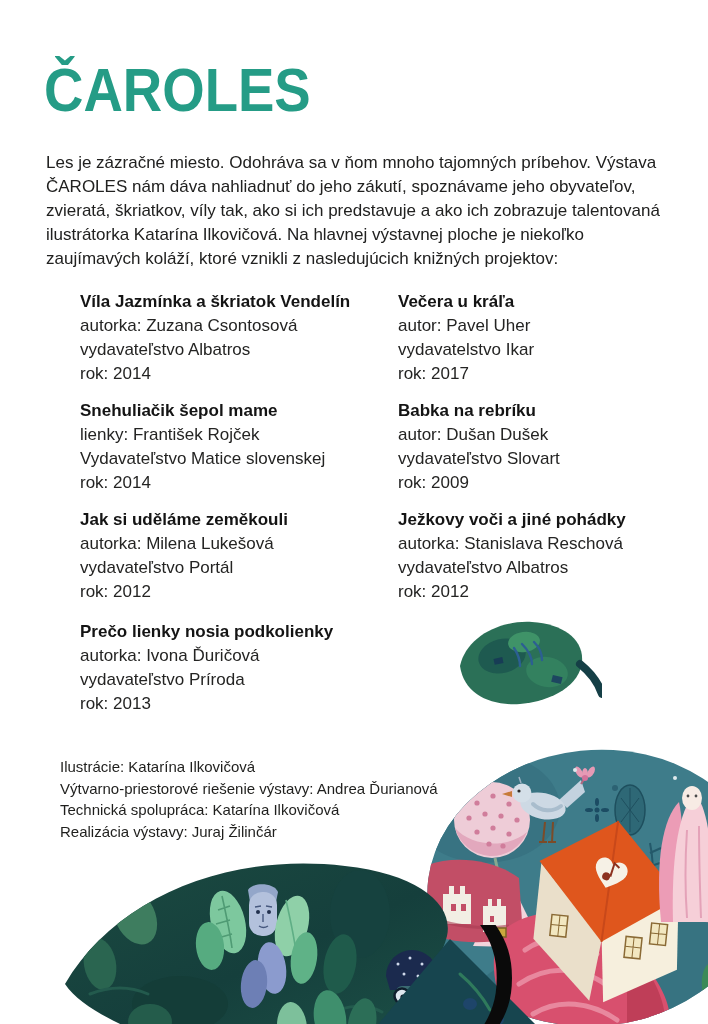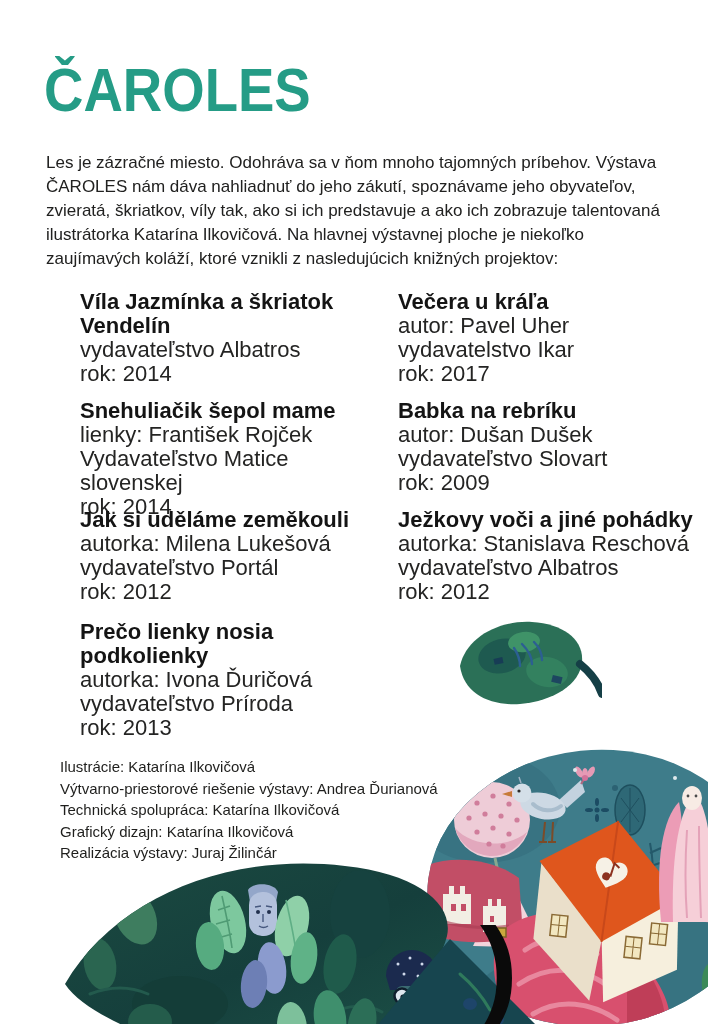--- a/index.html
+++ b/index.html
@@ -13,21 +13,21 @@
     font-size:62px;font-weight:700;letter-spacing:0px;line-height:1.1;
     color:#259c86;transform:scaleX(0.88);transform-origin:left top;
     white-space:nowrap;
   }
   .intro{
     position:absolute;left:46px;top:143px;width:622px;margin:0;
     font-size:17px;line-height:24px;color:#212120;
   }
   .book{
     position:absolute;width:310px;
-    font-size:22px;line-height:24px;color:#242423;
+    font-size:17px;line-height:24px;color:#242423;
   }
   .book .book-title{font-weight:700;color:#141414;}
   .col-left{left:80px;}
   .col-right{left:398px;}
   .row-1{top:282px;}
   .row-2{top:391px;}
   .row-3{top:500px;}
   .row-4{top:612px;}
   .credits{
     position:absolute;left:60px;top:748px;width:430px;
@@ -47,20 +47,21 @@
 <body>
 
 <div class="page">
 
   <h1 class="page-title">ČAROLES</h1>
 
   <p class="intro">Les je zázračné miesto. Odohráva sa v ňom mnoho tajomných príbehov. Výstava ČAROLES nám dáva nahliadnuť do jeho zákutí, spoznávame jeho obyvateľov, zvieratá, škriatkov, víly tak, ako si ich predstavuje a ako ich zobrazuje talentovaná ilustrátorka Katarína Ilkovičová. Na hlavnej výstavnej ploche je niekoľko zaujímavých koláží, ktoré vznikli z nasledujúcich knižných projektov:</p>
 
   <div class="book col-left row-1">
     <div class="book-title">Víla Jazmínka a škriatok Vendelín</div>
+    <div>autorka: Zuzana Csontosová</div>
     <div>vydavateľstvo Albatros</div>
     <div>rok: 2014</div>
   </div>
   <div class="book col-right row-1">
     <div class="book-title">Večera u kráľa</div>
     <div>autor: Pavel Uher</div>
     <div>vydavatelstvo Ikar</div>
     <div>rok: 2017</div>
   </div>
   <div class="book col-left row-2">
@@ -91,21 +92,20 @@
     <div class="book-title">Prečo lienky nosia podkolienky</div>
     <div>autorka: Ivona Ďuričová</div>
     <div>vydavateľstvo Príroda</div>
     <div>rok: 2013</div>
   </div>
 
   <div class="credits">
     <div>Ilustrácie: Katarína Ilkovičová</div>
     <div>Výtvarno-priestorové riešenie výstavy: Andrea Ďurianová</div>
     <div>Technická spolupráca: Katarína Ilkovičová</div>
-    <div>Grafický dizajn: Katarína Ilkovičová</div>
     <div>Realizácia výstavy: Juraj Žilinčár</div>
   </div>
 
   <svg class="illu illu-leaf" viewBox="0 0 150 100" aria-hidden="true">
     <path d="M8,52 C14,24 46,6 80,8 C112,10 132,26 130,48 C128,70 102,87 68,90 C38,92 12,80 8,52 Z" fill="#2b7057"></path>
     <ellipse cx="50" cy="42" rx="24" ry="17" fill="#1e5a50" transform="rotate(-14 50 42)"></ellipse>
     <ellipse cx="95" cy="58" rx="21" ry="15" fill="#33815f" transform="rotate(10 95 58)"></ellipse>
     <ellipse cx="72" cy="28" rx="16" ry="10" fill="#3f9368" transform="rotate(-8 72 28)"></ellipse>
     <path d="M70,30 C76,36 80,42 80,50 M82,28 C88,34 90,40 90,46 M62,34 C66,40 68,46 68,52" stroke="#2c5f92" stroke-width="2.4" fill="none" stroke-linecap="round"></path>
     <rect x="42" y="44" width="9" height="6" fill="#173c55" transform="rotate(-12 46 47)"></rect>

